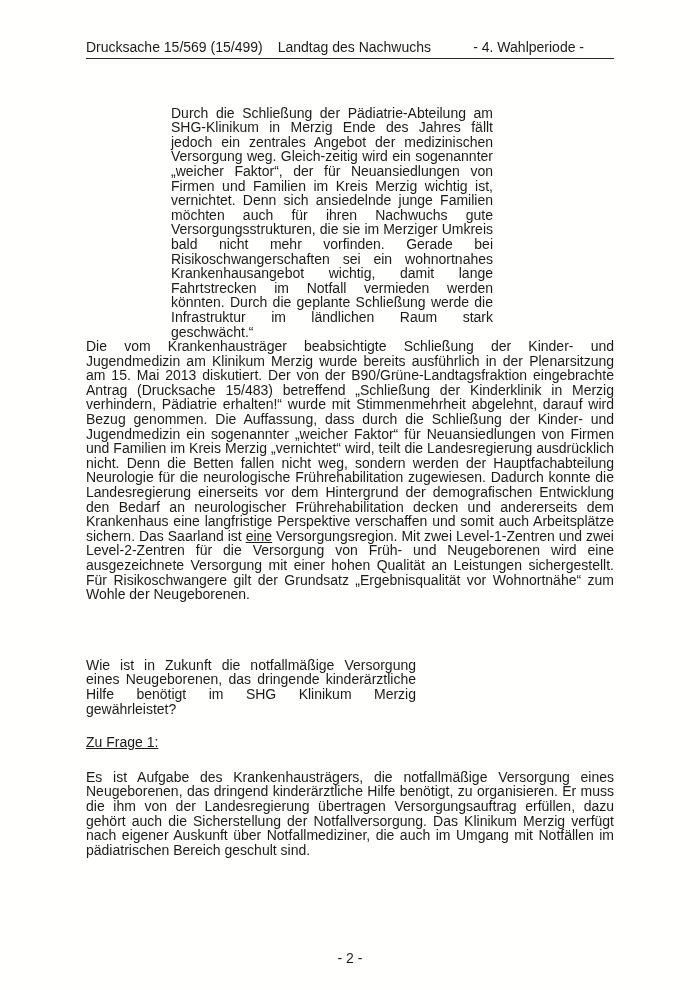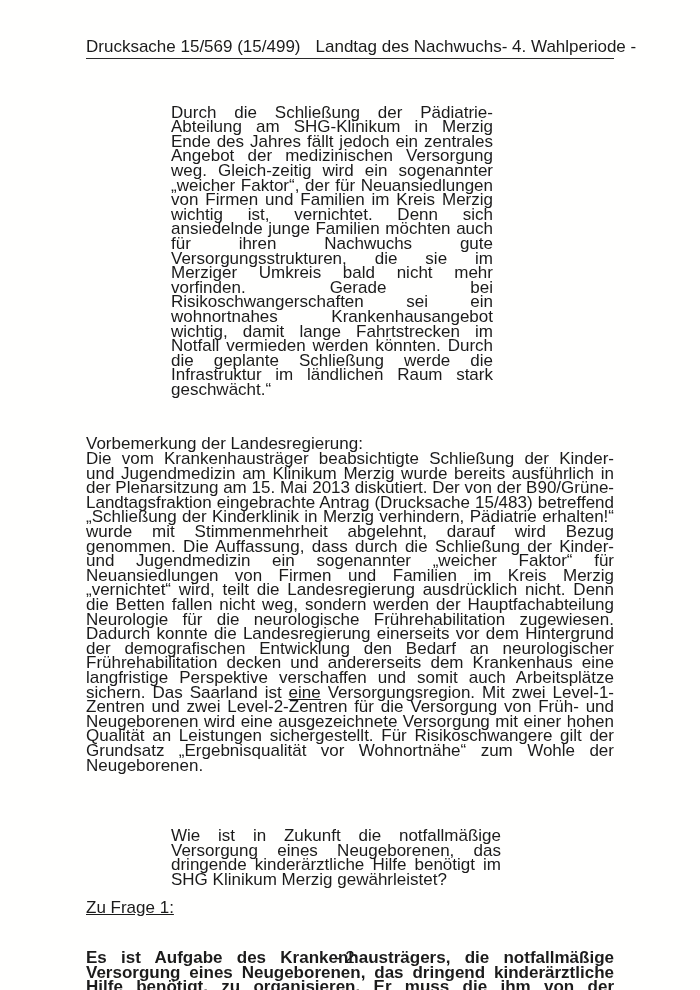--- a/index.html
+++ b/index.html
@@ -8,21 +8,21 @@
     width: 700px;
     font-family: "Liberation Sans", "DejaVu Sans", sans-serif;
     color: #1b1b1b;
   }
   .page {
     position: relative;
     width: 700px;
     height: 990px;
     background: #fffffe;
     padding: 40px 86px 0 86px;
-    font-size: 17px;
+    font-size: 14px;
     line-height: 14.6px;
     overflow: hidden;
   }
   .header {
     display: flex;
     align-items: baseline;
     border-bottom: 1.4px solid #2a2a2a;
     padding-bottom: 3px;
   }
   .header .h-left { white-space: nowrap; }
@@ -34,33 +34,31 @@
     text-align: justify;
   }
   .section-heading {
     margin-top: 40px;
   }
   .body-paragraph {
     text-align: justify;
   }
   .question-block {
     margin-top: 56px;
-    margin-left: 85px;
     width: 330px;
     text-align: justify;
   }
   .answer-heading {
-    margin-top: 13px;
+    margin-top: 19px;
     text-decoration: underline;
     width: fit-content;
   }
   .answer-paragraph {
-    margin-top: 36px;
+    margin-top: 20px;
     text-align: justify;
-    font-weight: bold;
   }
   .u { text-decoration: underline; }
   .footer {
     position: absolute;
     left: 0;
     right: 0;
     bottom: 24px;
     text-align: center;
   }
 </style>
@@ -70,21 +68,20 @@
 <div class="page">
 
   <div class="header">
     <span class="h-left">Drucksache 15/569 (15/499)</span>
     <span class="h-center">Landtag des Nachwuchs</span>
     <span class="h-right">- 4. Wahlperiode -</span>
   </div>
 
   <div class="quote-block">Durch die Schließung der Pädiatrie-Abteilung am SHG-Klinikum in Merzig Ende des Jahres fällt jedoch ein zentrales Angebot der medizinischen Versorgung weg. Gleich-zeitig wird ein sogenannter „weicher Faktor“, der für Neuansiedlungen von Firmen und Familien im Kreis Merzig wichtig ist, vernichtet. Denn sich ansiedelnde junge Familien möchten auch für ihren Nachwuchs gute Versorgungsstrukturen, die sie im Merziger Umkreis bald nicht mehr vorfinden. Gerade bei Risikoschwangerschaften sei ein wohnortnahes Krankenhausangebot wichtig, damit lange Fahrtstrecken im Notfall vermieden werden könnten. Durch die geplante Schließung werde die Infrastruktur im ländlichen Raum stark geschwächt.“</div>
 
-  <div class="section-heading">Vorbemerkung der Landesregierung:</div>
 
   <p class="body-paragraph"><span>Die vom Krankenhausträger beabsichtigte Schließung der Kinder- und Jugendmedizin am Klinikum Merzig wurde bereits ausführlich in der Plenarsitzung am 15. Mai 2013 diskutiert. Der von der B90/Grüne-Landtagsfraktion eingebrachte Antrag (Drucksache 15/483) betreffend „Schließung der Kinderklinik in Merzig verhindern, Pädiatrie erhalten!“ wurde mit Stimmenmehrheit abgelehnt, darauf wird Bezug genommen. Die Auffassung, dass durch die Schließung der Kinder- und Jugendmedizin ein sogenannter „weicher Faktor“ für Neuansiedlungen von Firmen und Familien im Kreis Merzig „vernichtet“ wird, teilt die Landesregierung ausdrücklich nicht. Denn die Betten fallen nicht weg, sondern werden der Hauptfachabteilung Neurologie für die neurologische Frührehabilitation zugewiesen. Dadurch konnte die Landesregierung einerseits vor dem Hintergrund der demografischen Entwicklung den Bedarf an neurologischer Frührehabilitation decken und andererseits dem Krankenhaus eine langfristige Perspektive verschaffen und somit auch Arbeitsplätze sichern. Das Saarland ist </span><span class="u">eine</span><span> Versorgungsregion. Mit zwei Level-1-Zentren und zwei Level-2-Zentren für die Versorgung von Früh- und Neugeborenen wird eine ausgezeichnete Versorgung mit einer hohen Qualität an Leistungen sichergestellt. Für Risikoschwangere gilt der Grundsatz „Ergebnisqualität vor Wohnortnähe“ zum Wohle der Neugeborenen.</span></p>
 
   <div class="question-block">Wie ist in Zukunft die notfallmäßige Versorgung eines Neugeborenen, das dringende kinderärztliche Hilfe benötigt im SHG Klinikum Merzig gewährleistet?</div>
 
   <div class="answer-heading">Zu Frage 1:</div>
 
   <p class="answer-paragraph">Es ist Aufgabe des Krankenhausträgers, die notfallmäßige Versorgung eines Neugeborenen, das dringend kinderärztliche Hilfe benötigt, zu organisieren. Er muss die ihm von der Landesregierung übertragen Versorgungsauftrag erfüllen, dazu gehört auch die Sicherstellung der Notfallversorgung. Das Klinikum Merzig verfügt nach eigener Auskunft über Notfallmediziner, die auch im Umgang mit Notfällen im pädiatrischen Bereich geschult sind.</p>
 
   <div class="footer">- 2 -</div>

